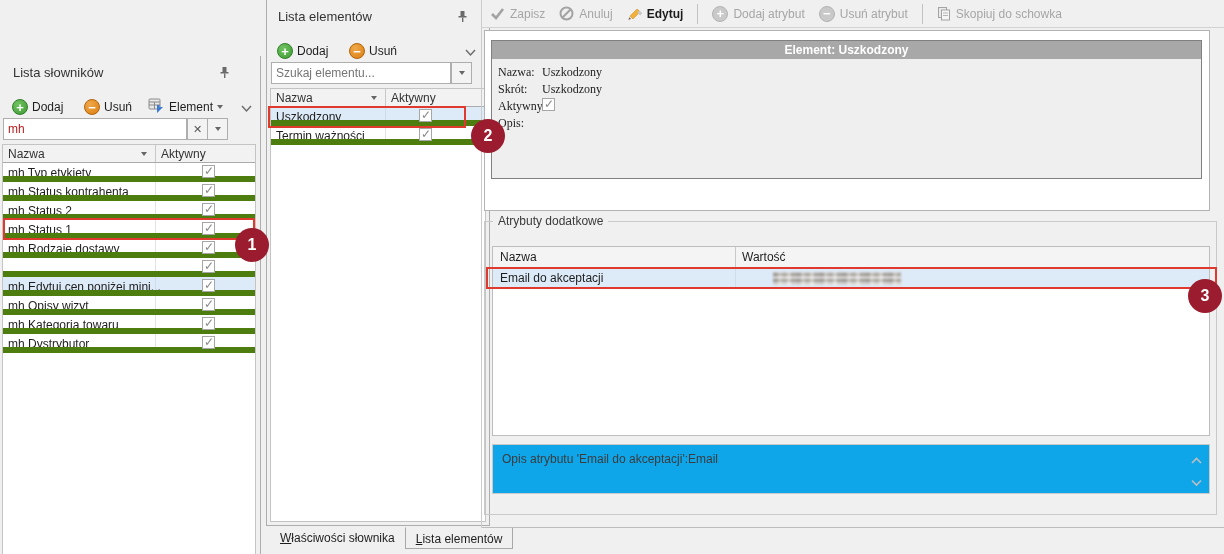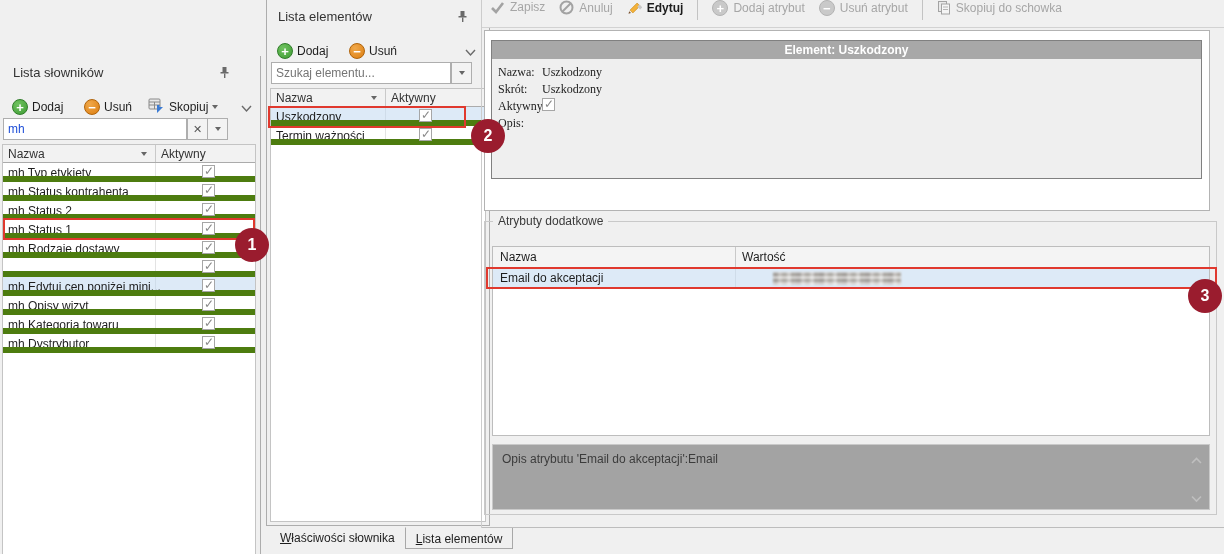--- a/index.html
+++ b/index.html
@@ -20,21 +20,21 @@
   .ico-circle{width:16px;height:16px;border-radius:50%;display:inline-flex;align-items:center;justify-content:center;
     color:#fff;font-weight:bold;font-size:13px;line-height:1;}
   .ico-add{background:radial-gradient(circle at 35% 30%, #6fc25f, #3f9c35);border:1px solid #2f7d28;}
   .ico-rem{background:radial-gradient(circle at 35% 30%, #f0a84a, #dd7e10);border:1px solid #b06309;}
   .ico-dis{background:#c9c9c9;border:1px solid #b3b3b3;}
   .caret-sm{width:0;height:0;border-left:3px solid transparent;border-right:3px solid transparent;border-top:4px solid #666;display:inline-block;}
 
   
   .search-wrap{position:absolute;top:62px;height:22px;}
   .search-input{position:absolute;top:0;height:22px;border:1px solid #aeaeae;background:#fff;
-    font-family:"Liberation Sans",sans-serif;font-size:12px;padding:0 4px;color:#1d4ed8;outline:none;}
+    font-family:"Liberation Sans",sans-serif;font-size:12px;padding:0 4px;color:#b91c1c;outline:none;}
   .sbtn{position:absolute;top:0;width:21px;height:22px;border:1px solid #aeaeae;background:#f3f3f3;
     display:flex;align-items:center;justify-content:center;font-size:11px;color:#555;}
 
   
   .grid{position:absolute;background:#fff;border:1px solid #c4c4c4;}
   .g-head{position:relative;height:18px;background:#f2f2f2;border-bottom:1px solid #ababab;}
   .g-head .h1{position:absolute;left:5px;top:2px;color:#333;}
   .g-head .h2{top:2px;position:absolute;color:#333;}
   .g-head .vline{position:absolute;top:0;bottom:0;width:1px;background:#c9c9c9;}
   .sort{position:absolute;top:7px;}
@@ -45,21 +45,21 @@
   .cb{position:absolute;width:13px;height:13px;border:1px solid #a6a6a6;background:#fff;top:2px;}
   .cb .tick{position:absolute;left:1px;top:-2px;font-style:normal;color:#8a8a8a;font-size:12px;}
 
   
   .tabs{position:absolute;left:270px;top:528px;height:23px;display:flex;}
   .tab{height:22px;padding:3px 10px 0 10px;color:#1e1e1e;white-space:nowrap;}
   .tab::first-letter{text-decoration:underline;}
   .tab.active{border:1px solid #a8a8a8;border-top:1px solid #f0f0f0;background:#f0f0f0;margin-top:-1px;padding-top:4px;}
 
   
-  .rtoolbar{position:absolute;left:482px;top:0;width:742px;height:28px;display:flex;align-items:flex-start;
+  .rtoolbar{position:absolute;left:482px;top:0;width:742px;height:28px;display:flex;align-items:center;
     gap:14px;padding-left:8px;border-bottom:1px solid #d2d2d2;background:#f0f0f0;}
   .titem{display:flex;align-items:center;gap:5px;color:#1c1c1c;}
   .titem.em{font-weight:bold;}
   .titem.disabled{color:#a6a6a6;}
   .tsep{width:1px;height:20px;background:#c3c3c3;}
 
   
   .white-panel{position:absolute;left:484px;top:30px;width:726px;height:181px;background:#fff;border:1px solid #b3b3b3;}
   .el-box{position:absolute;left:6px;top:9px;width:711px;height:139px;border:1px solid #808080;background:#efefef;}
   .el-head{height:18px;background:#a8a8a8;color:#fff;font-weight:bold;text-align:center;padding-top:2px;}
@@ -75,21 +75,21 @@
   .attr-head .vline{position:absolute;left:242px;top:0;bottom:0;width:1px;background:#c9c9c9;}
   .attr-row{position:relative;height:20px;background:#ddeaf7;text-align:center;}
   .attr-row .vline{position:absolute;left:242px;top:0;bottom:0;width:1px;background:#cfdce9;}
   .cell{position:absolute;top:3px;left:7px;white-space:nowrap;}
   .cell.v{left:249px;}
   .redacted{position:absolute;left:280px;top:4px;width:128px;height:13px;opacity:.9;filter:blur(1.1px);
     background:
       repeating-linear-gradient(0deg, rgba(255,255,255,.45) 0 3px, rgba(0,0,0,.10) 3px 6px),
       repeating-linear-gradient(90deg,#a9a39c 0 5px,#d2cdc7 5px 9px,#b8b2aa 9px 14px,#ddd9d4 14px 18px,#b1aba4 18px 23px);}
 
-  .desc-box{position:absolute;left:492px;top:444px;width:718px;height:66px;background:#a3a3a3;border:1px solid #c9c9c9;}
+  .desc-box{position:absolute;left:492px;top:444px;width:718px;height:50px;background:#0ea5e9;border:1px solid #c9c9c9;}
   .desc-text{position:absolute;left:9px;top:7px;color:#3c3c3c;}
   .chev{position:absolute;right:7px;width:11px;height:8px;}
 
   .bottom-line{position:absolute;left:482px;top:527px;width:742px;height:1px;background:#bdbdbd;}
   .vline-dock{position:absolute;left:481px;top:0;width:1px;height:528px;background:#cccccc;}
 
   
   .ann-rect{position:absolute;border:2px solid #e0392e;z-index:30;}
   .ann-circle{position:absolute;width:34px;height:34px;border-radius:50%;background:#9a1c2e;z-index:31;
     color:#fff;font-size:16px;font-weight:bold;display:flex;align-items:center;justify-content:center;}
@@ -120,21 +120,21 @@
     <div class="tb-item" style="left:148px;">
       <span>
         <svg width="17" height="16" viewBox="0 0 17 16">
           <rect x="1" y="1" width="11" height="10" rx="1" fill="#e9e9e9" stroke="#8a8a8a"></rect>
           <line x1="1" y1="4" x2="12" y2="4" stroke="#8a8a8a"></line>
           <line x1="1" y1="7" x2="12" y2="7" stroke="#8a8a8a"></line>
           <line x1="6.5" y1="4" x2="6.5" y2="11" stroke="#8a8a8a"></line>
           <path d="M15 7 L9 13 L12.5 13 L12.5 15 L15 15 Z" fill="#3b7bd4" transform="rotate(180 12 11)"></path>
         </svg>
       </span>
-      <span>Skopiuj</span>
+      <span>Element</span>
       <span class="caret-sm"></span>
     </div>
     <span class="abs" style="left:241px;top:46px;">
       <svg width="11" height="8" viewBox="0 0 11 8">
           <polyline points="1,1 5.5,6 10,1" fill="none" stroke="#6a6a6a" stroke-width="1.4"></polyline>
         </svg>
     </span>
 
     <div class="search-wrap" style="left:3px;width:225px;">
       <input class="search-input" style="left: 0px; width: 184px;" value="mh">

